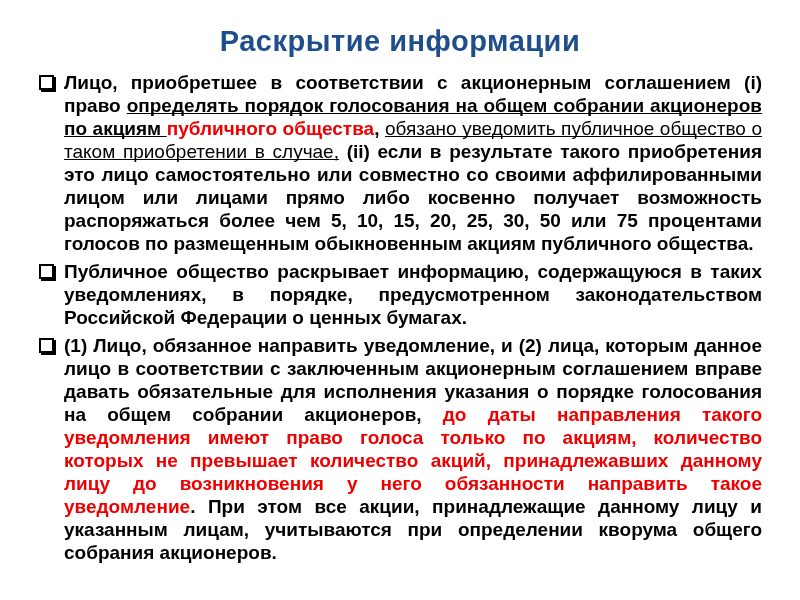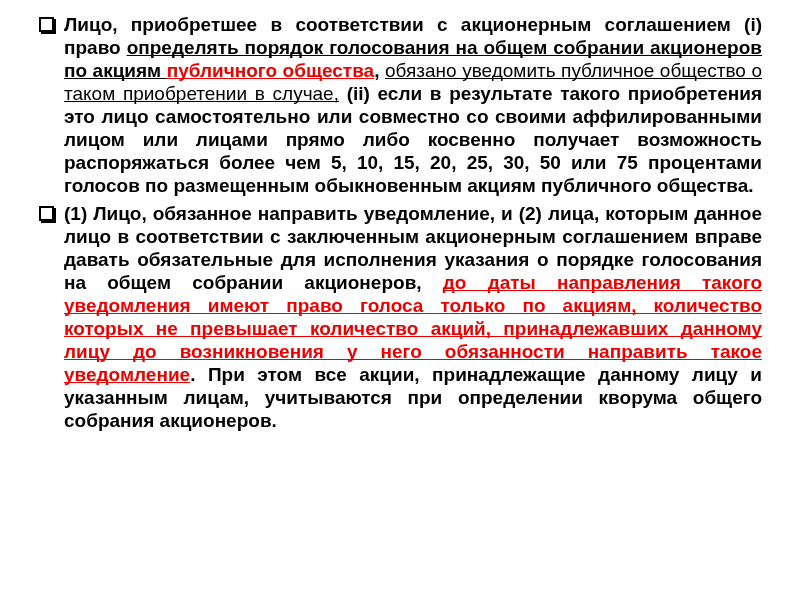--- a/index.html
+++ b/index.html
@@ -59,30 +59,34 @@
   .seg-underline {
     text-decoration: underline;
   }
   .seg-bold-underline {
     font-weight: bold;
     text-decoration: underline;
   }
   .seg-red-bold-underline {
     color: var(--accent-red, #EE0000);
     font-weight: bold;
-    text-decoration: underline;
   }
 </style>
 </head>
 <body>
 
 <div class="slide">
+  <h1 class="slide-title">Раскрытие информации</h1>
   <div class="bullet-list">
       <div class="bullet-item">
         <span class="bullet-marker"></span>
         <p class="bullet-text"><span class="seg-normal">Лицо, приобретшее в соответствии с акционерным соглашением (i) право </span><span class="seg-bold-underline">определять порядок голосования на общем собрании акционеров по акциям </span><span class="seg-red-bold-underline">публичного общества</span><span class="seg-normal">, </span><span class="seg-underline">обязано уведомить публичное общество о таком приобретении в случае,</span><span class="seg-normal"> (ii) если в результате такого приобретения это лицо самостоятельно или совместно со своими аффилированными лицом или лицами прямо либо косвенно получает возможность распоряжаться более чем 5, 10, 15, 20, 25, 30, 50 или 75 процентами голосов по размещенным обыкновенным акциям публичного общества.</span></p>
+      </div>
+      <div class="bullet-item">
+        <span class="bullet-marker"></span>
+        <p class="bullet-text"><span class="seg-normal">Публичное общество раскрывает информацию, содержащуюся в таких уведомлениях, в порядке, предусмотренном законодательством Российской Федерации о ценных бумагах.</span></p>
       </div>
       <div class="bullet-item">
         <span class="bullet-marker"></span>
         <p class="bullet-text"><span class="seg-normal">(1) Лицо, обязанное направить уведомление, и (2) лица, которым данное лицо в соответствии с заключенным акционерным соглашением вправе давать обязательные для исполнения указания о порядке голосования на общем собрании акционеров, </span><span class="seg-red-bold-underline">до даты направления такого уведомления имеют право голоса только по акциям, количество которых не превышает количество акций, принадлежавших данному лицу до возникновения у него обязанности направить такое уведомление</span><span class="seg-normal">. При этом все акции, принадлежащие данному лицу и указанным лицам, учитываются при определении кворума общего собрания акционеров.</span></p>
       </div>
     </div>
 </div>
 
 </body></html>

